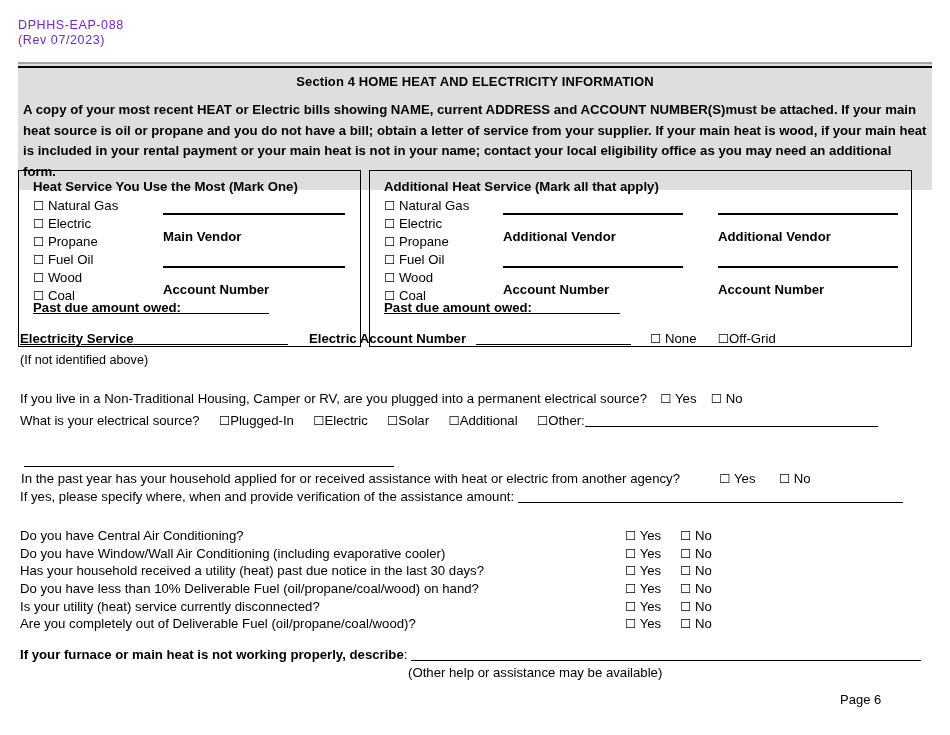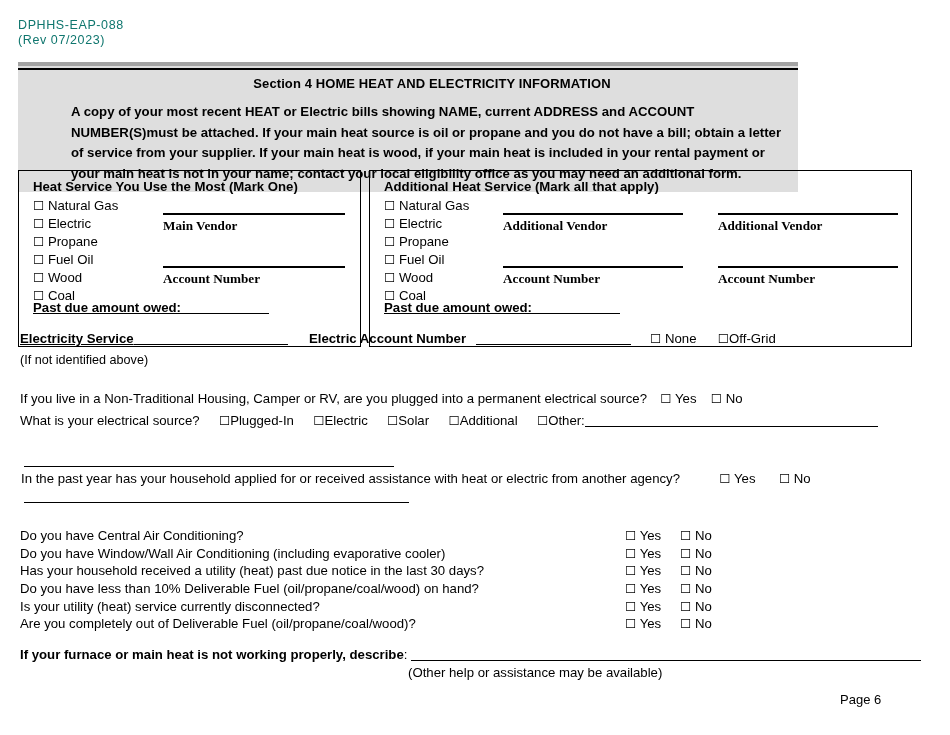--- a/index.html
+++ b/index.html
@@ -17,33 +17,32 @@
   }
 
   
   #doc-id {
     position: absolute;
     left: 18px;
     top: 18px;
     font-size: 12.5px;
     line-height: 15px;
     letter-spacing: 0.6px;
-    color: #0f766e;
+    color: #6d28d9;
   }
 
   
   #banner {
     position: absolute;
     left: 18px;
     top: 62px;
-    width: 780px;
+    width: 914px;
     background: #dedede;
-    border-top: 4px solid #a3a3a3;
+    border-top: 2px solid #a3a3a3;
     box-sizing: border-box;
-    padding-left: 48px;
   }
   #banner::before {
     content: "";
     position: absolute;
     left: 0;
     right: 0;
     top: 2px;
     height: 2px;
     background: #000;
   }
@@ -94,22 +93,21 @@
   .vendor-col {
     position: absolute;
     font-size: 13.2px;
   }
   .vendor-line {
     border-bottom: 2px solid #000;
     height: 0;
   }
   .vendor-label {
     font-weight: bold;
-    padding-top: 3px;
-    font-family: Liberation Serif, serif;
+    padding-top: 14px;
   }
 
   .past-due {
     position: absolute;
     font-weight: bold;
     font-size: 13.2px;
     white-space: nowrap;
   }
   .past-due .u { text-decoration: underline; }
   .past-due .blank {
@@ -309,21 +307,21 @@
 
 <div class="row" style="left:21px; top:471px;">
   <span>In the past year has your household applied for or received assistance with heat or electric from another agency?</span>
   <span style="display:inline-block;width:32px;"></span>
   <span><span class="cb">☐</span> <span>Yes</span></span>
   <span style="display:inline-block;width:16px;"></span>
   <span><span class="cb">☐</span> <span>No</span></span>
 </div>
 
 <div class="row" style="left:20px; top:489px;">
-  <span class="ln" style="width:385px; margin-left:4px;"></span>
+  <span>If yes, please specify where, when and provide verification of the assistance amount:</span><span class="ln" style="width:385px; margin-left:4px;"></span>
 </div>
 
 <div id="checklist">
   <div class="q-row">
     <span class="q-text">Do you have Central Air Conditioning?</span>
     <span class="q-yes"><span class="cb">☐</span> <span>Yes</span></span>
     <span class="q-no"><span class="cb">☐</span> <span>No</span></span>
   </div>
   <div class="q-row">
     <span class="q-text">Do you have Window/Wall Air Conditioning (including evaporative cooler)</span>

